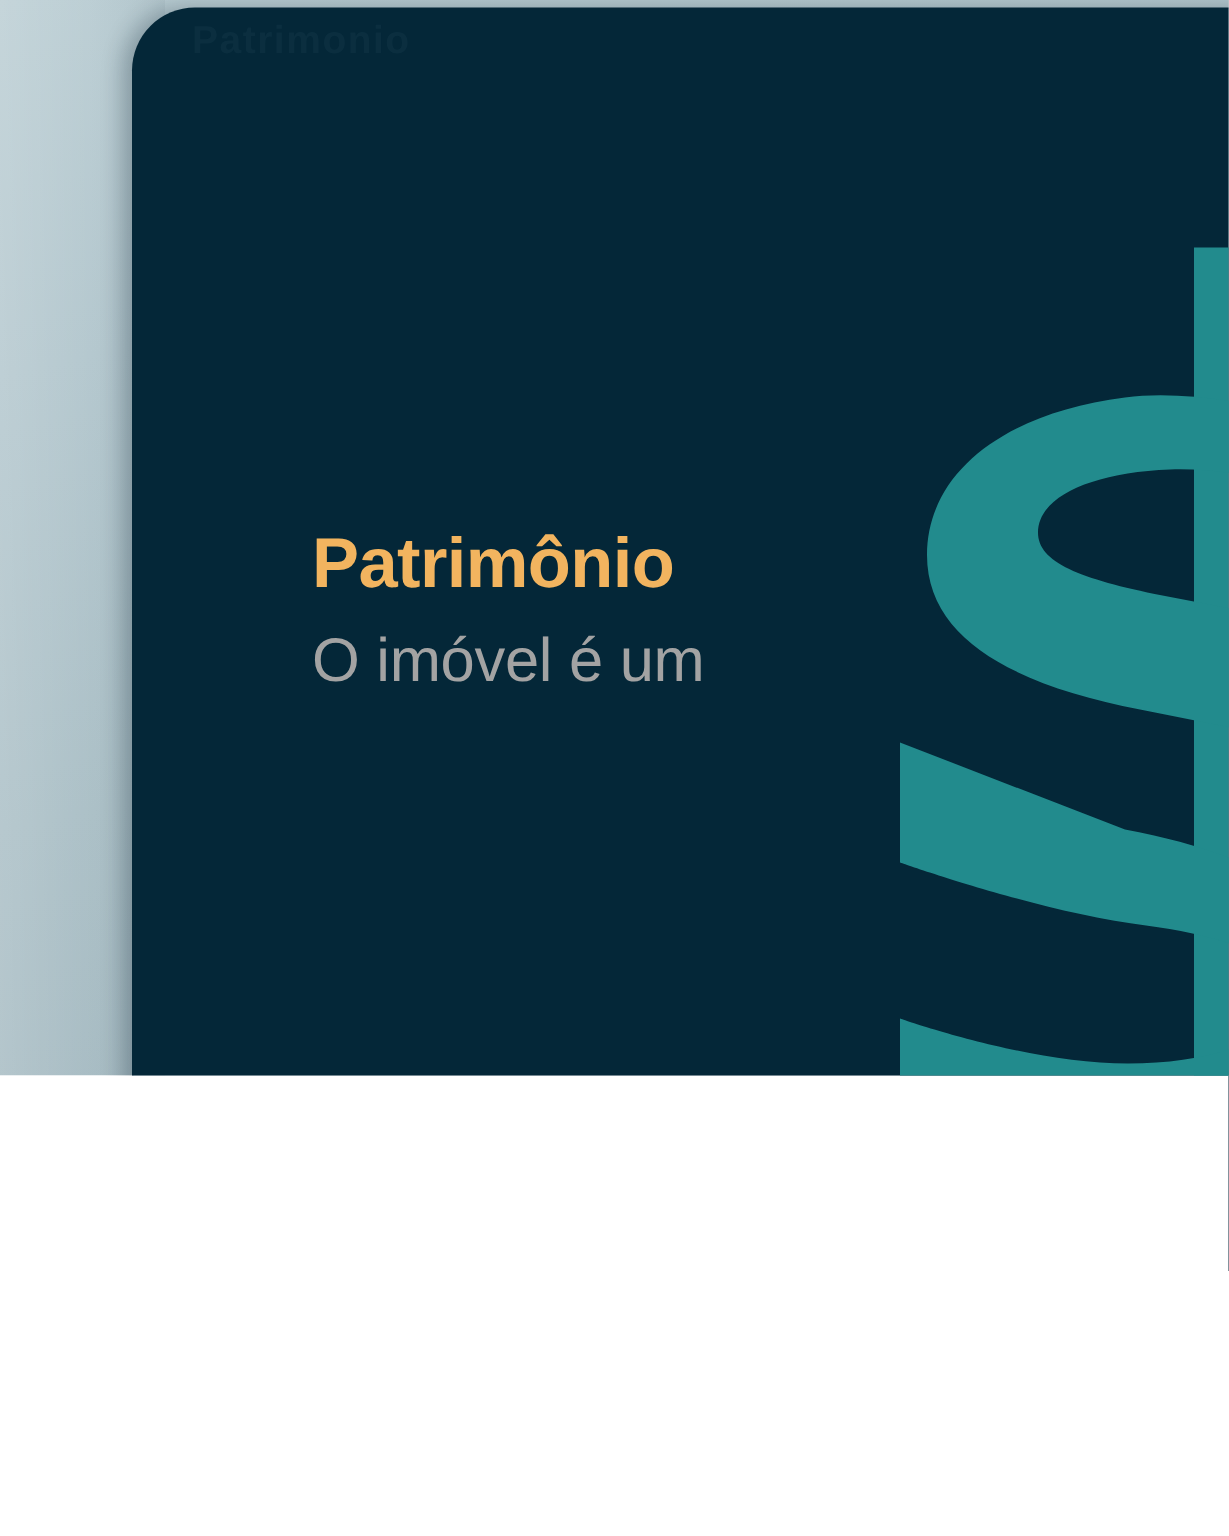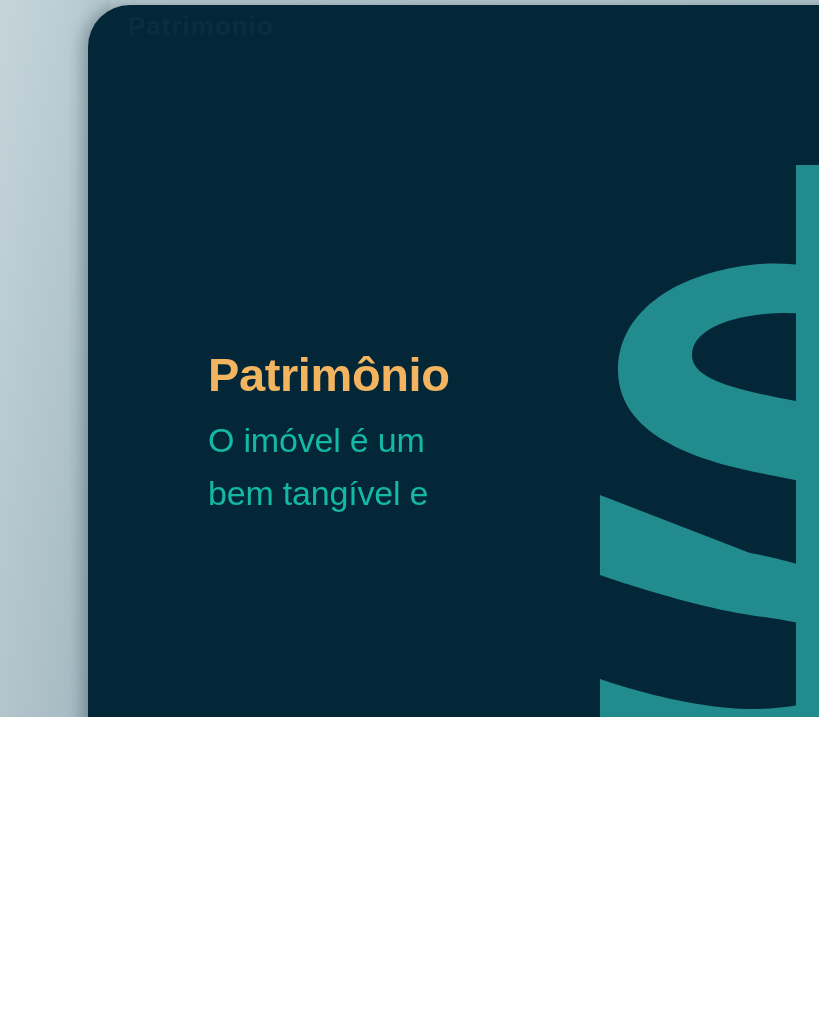--- a/index.html
+++ b/index.html
@@ -90,25 +90,25 @@
   .title {
     margin: 0 0 14px 0;
     font-size: 47px;
     line-height: 1.06;
     font-weight: 700;
     letter-spacing: -0.4px;
     color: #f2b45f;
     white-space: nowrap;
   }
   .body-line {
-    font-size: 34px;
+    font-size: 41px;
     line-height: 53px;
     font-weight: 400;
     letter-spacing: -0.2px;
-    color: #14b8a6;
+    color: #a3a3a3;
     white-space: nowrap;
   }
 </style>
 </head>
 <body>
 
 <div id="stage">
 
   <div class="backdrop"></div>
 
@@ -148,17 +148,16 @@
           C 300 436 236 404 150 388
           L 0 330
           Z"></path>
       </svg>
     </div>
 
     <div class="copy">
       <h1 class="title">Patrimônio</h1>
 
       <div class="body-line">O imóvel é um</div>
-      <div class="body-line">bem tangível e</div>
     </div>
 
   </div>
 </div>
 
 </body></html>

